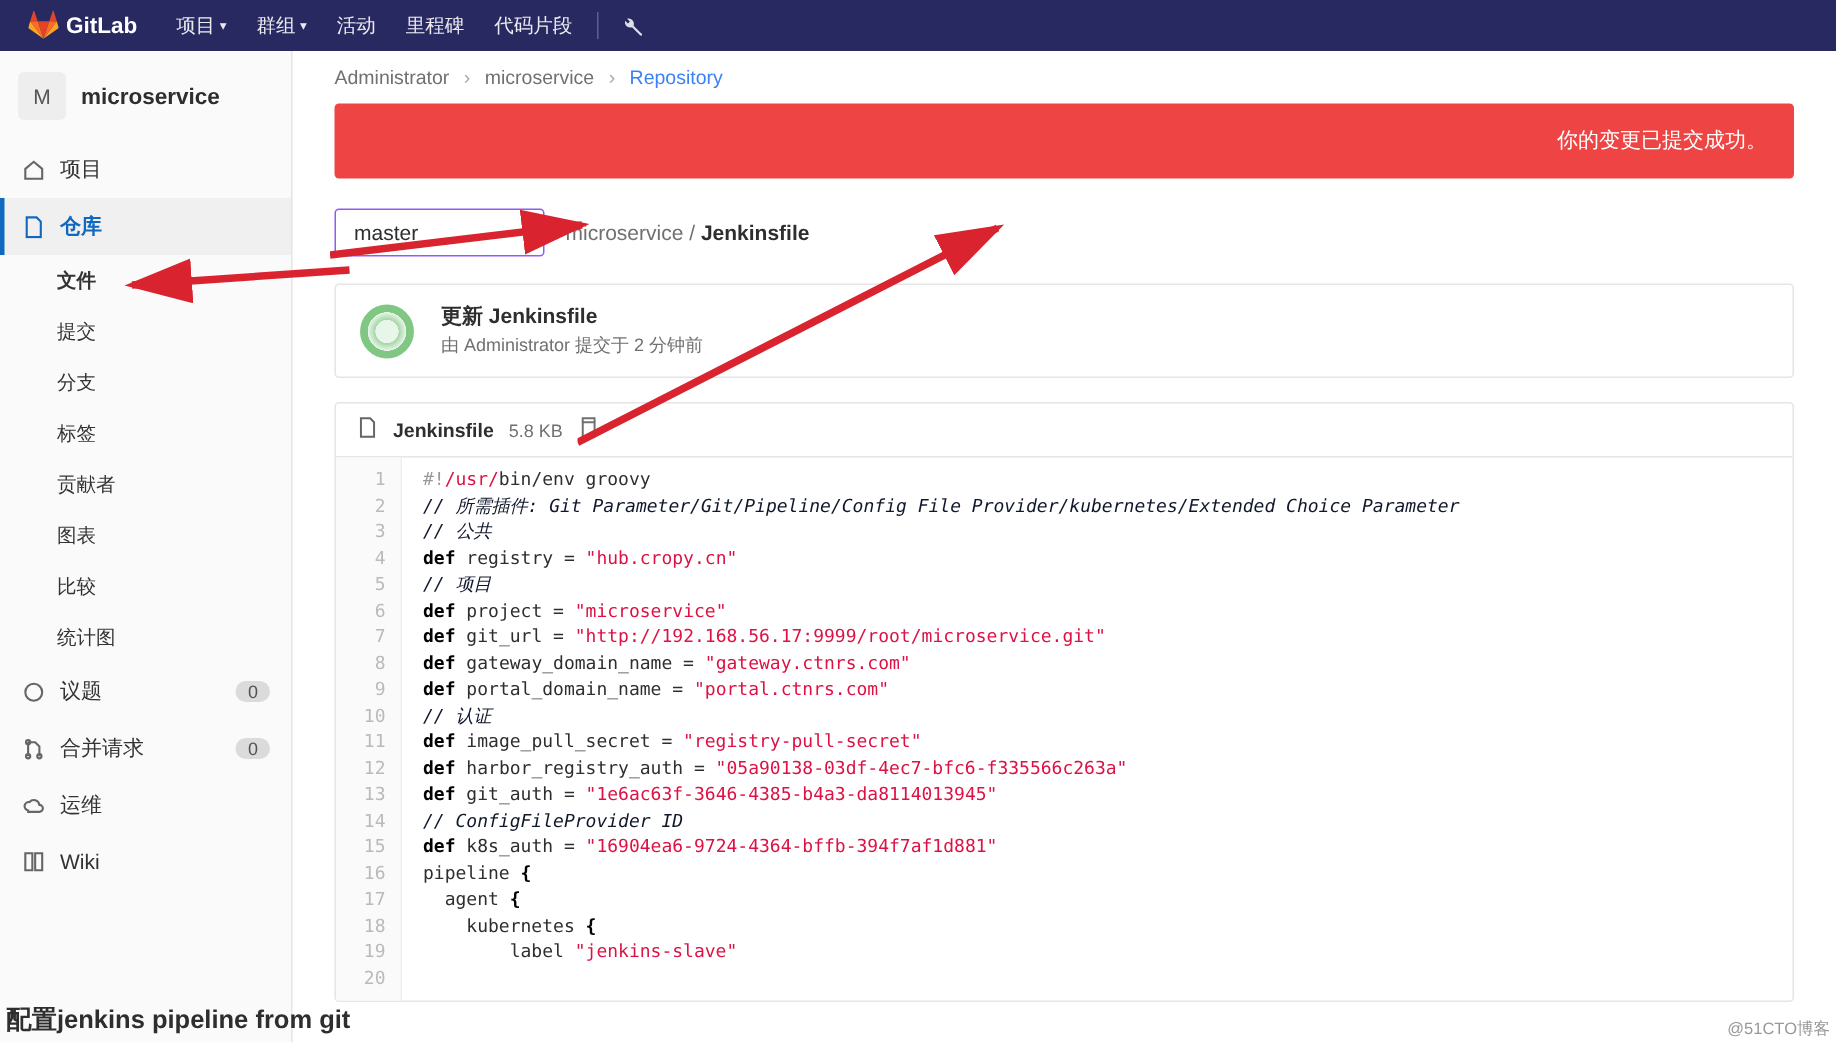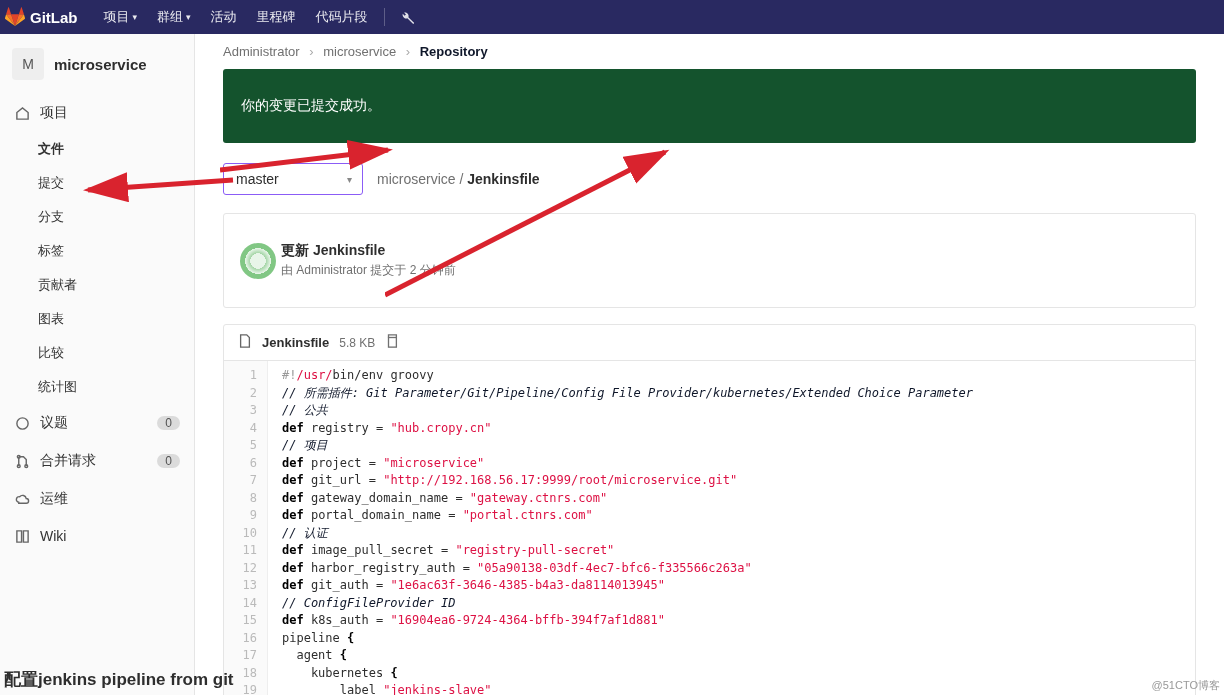--- a/index.html
+++ b/index.html
@@ -1,18 +1,18 @@
 <!DOCTYPE html>
 <html><head>
   <meta charset="utf-8">
   <style>
     * { margin: 0; padding: 0; box-sizing: border-box; }
     body { font-family: -apple-system, BlinkMacSystemFont, "Segoe UI", Helvetica, Arial, sans-serif; font-size: 14px; color: #2e2e2e; background: #fff; }
     
-    .top-nav { background: #292961; height: 34px; display: flex; align-items: center; padding: 0 4px; color: #fff; }
+    .top-nav { background: #292961; height: 34px; display: flex; align-items: center; padding: 0 18px; color: #fff; }
     .logo { display: flex; align-items: center; gap: 4px; margin-right: 16px; }
     .logo-icon { width: 22px; height: 20px; }
     .logo-text { font-weight: 600; font-size: 15px; }
     .nav-item { color: rgba(255,255,255,0.9); padding: 0 10px; font-size: 13px; cursor: pointer; display: flex; align-items: center; height: 34px; }
     .nav-caret { margin-left: 3px; font-size: 9px; }
     .nav-divider { width: 1px; height: 18px; background: rgba(255,255,255,0.25); margin: 0 6px; }
     .wrench-icon { display: flex; align-items: center; padding: 0 8px; }
     
     .layout { display: flex; }
     .sidebar { width: 195px; background: #fafafa; border-right: 1px solid #e5e5e5; min-height: calc(695px - 34px); }
@@ -24,30 +24,30 @@
     .side-item.active { background: #f0f0f0; color: #1068bf; box-shadow: inset 3px 0 0 #1068bf; font-weight: 600; }
     .side-sub { padding: 8px 14px 8px 38px; cursor: pointer; font-size: 13px; color: #333; }
     .side-sub.active { font-weight: 600; }
     .side-icon { width: 16px; height: 16px; display: flex; align-items: center; justify-content: center; }
     .badge-count { margin-left: auto; background: #dbdbdb; color: #525252; border-radius: 10px; padding: 0 8px; font-size: 12px; min-width: 20px; text-align: center; }
     
     .main { flex: 1; padding: 0; }
     .breadcrumb { padding: 10px 28px; font-size: 13px; color: #707070; }
     .breadcrumb span { color: #707070; }
     .breadcrumb .sep { margin: 0 6px; color: #aaa; }
-    .breadcrumb .current { font-weight: 700; color: #0f172a; }
-    .success-banner { background: #14532d; color: #fff; padding: 28px 18px; margin: 0 28px 20px; border-radius: 3px; font-size: 14px; }
+    .breadcrumb .current { font-weight: 400; color: #3b82f6; }
+    .success-banner { background: #ef4444; color: #fff; padding: 16px 18px; margin: 0 28px 20px; border-radius: 3px; font-size: 14px; text-align: right; }
     
     .file-header-row { display: flex; align-items: center; padding: 0 28px 18px; gap: 14px; position: relative; }
     .branch-select { border: 1px solid #8b5cf6; border-radius: 3px; padding: 7px 30px 7px 12px; background: #fff; min-width: 140px; position: relative; cursor: pointer; }
     .branch-caret { position: absolute; right: 10px; top: 50%; transform: translateY(-50%); color: #888; font-size: 10px; }
     .path-text { color: #707070; }
     .path-current { font-weight: 700; color: #2e2e2e; }
     
-    .commit-box { border: 1px solid #e5e5e5; border-radius: 3px; margin: 0 28px 16px; padding: 28px 16px; display: flex; gap: 5px; align-items: center; }
+    .commit-box { border: 1px solid #e5e5e5; border-radius: 3px; margin: 0 28px 16px; padding: 12px 16px; display: flex; gap: 18px; align-items: center; }
     .commit-avatar { width: 36px; height: 36px; border-radius: 50%; background: radial-gradient(circle, #e8f5e9 30%, #a5d6a7 31%, #e8f5e9 50%, #81c784 51%); }
     .commit-title { font-weight: 600; font-size: 14px; }
     .commit-meta { font-size: 12px; color: #707070; margin-top: 2px; }
     
     .file-box { border: 1px solid #e5e5e5; border-radius: 3px; margin: 0 28px; }
     .file-box-header { padding: 9px 14px; border-bottom: 1px solid #e5e5e5; display: flex; align-items: center; gap: 10px; font-size: 13px; }
     .file-box-header .fn { font-weight: 600; }
     .file-box-header .fs { color: #707070; font-size: 12px; }
     .copy-icon { color: #707070; cursor: pointer; }
     
@@ -109,20 +109,28 @@
 
     <div class="side-item">
       <span class="side-icon">
           <svg width="15" height="15" viewBox="0 0 16 16" fill="none" stroke="#666" stroke-width="1.5">
             <path d="M2 7 8 2l6 5v7H2z"></path>
           </svg>
         </span>
       <span>项目</span>
     </div>
 
+    <div class="side-item active">
+      <span class="side-icon">
+          <svg width="15" height="15" viewBox="0 0 16 16" fill="none" stroke="#1068bf" stroke-width="1.5">
+            <path d="M3 1h7l3 3v11H3z"></path>
+          </svg>
+        </span>
+      <span>仓库</span>
+    </div>
     <div class="side-sub active">文件</div>
     <div class="side-sub">提交</div>
     <div class="side-sub">分支</div>
     <div class="side-sub">标签</div>
     <div class="side-sub">贡献者</div>
     <div class="side-sub">图表</div>
     <div class="side-sub">比较</div>
     <div class="side-sub">统计图</div>
 
     <div class="side-item">

